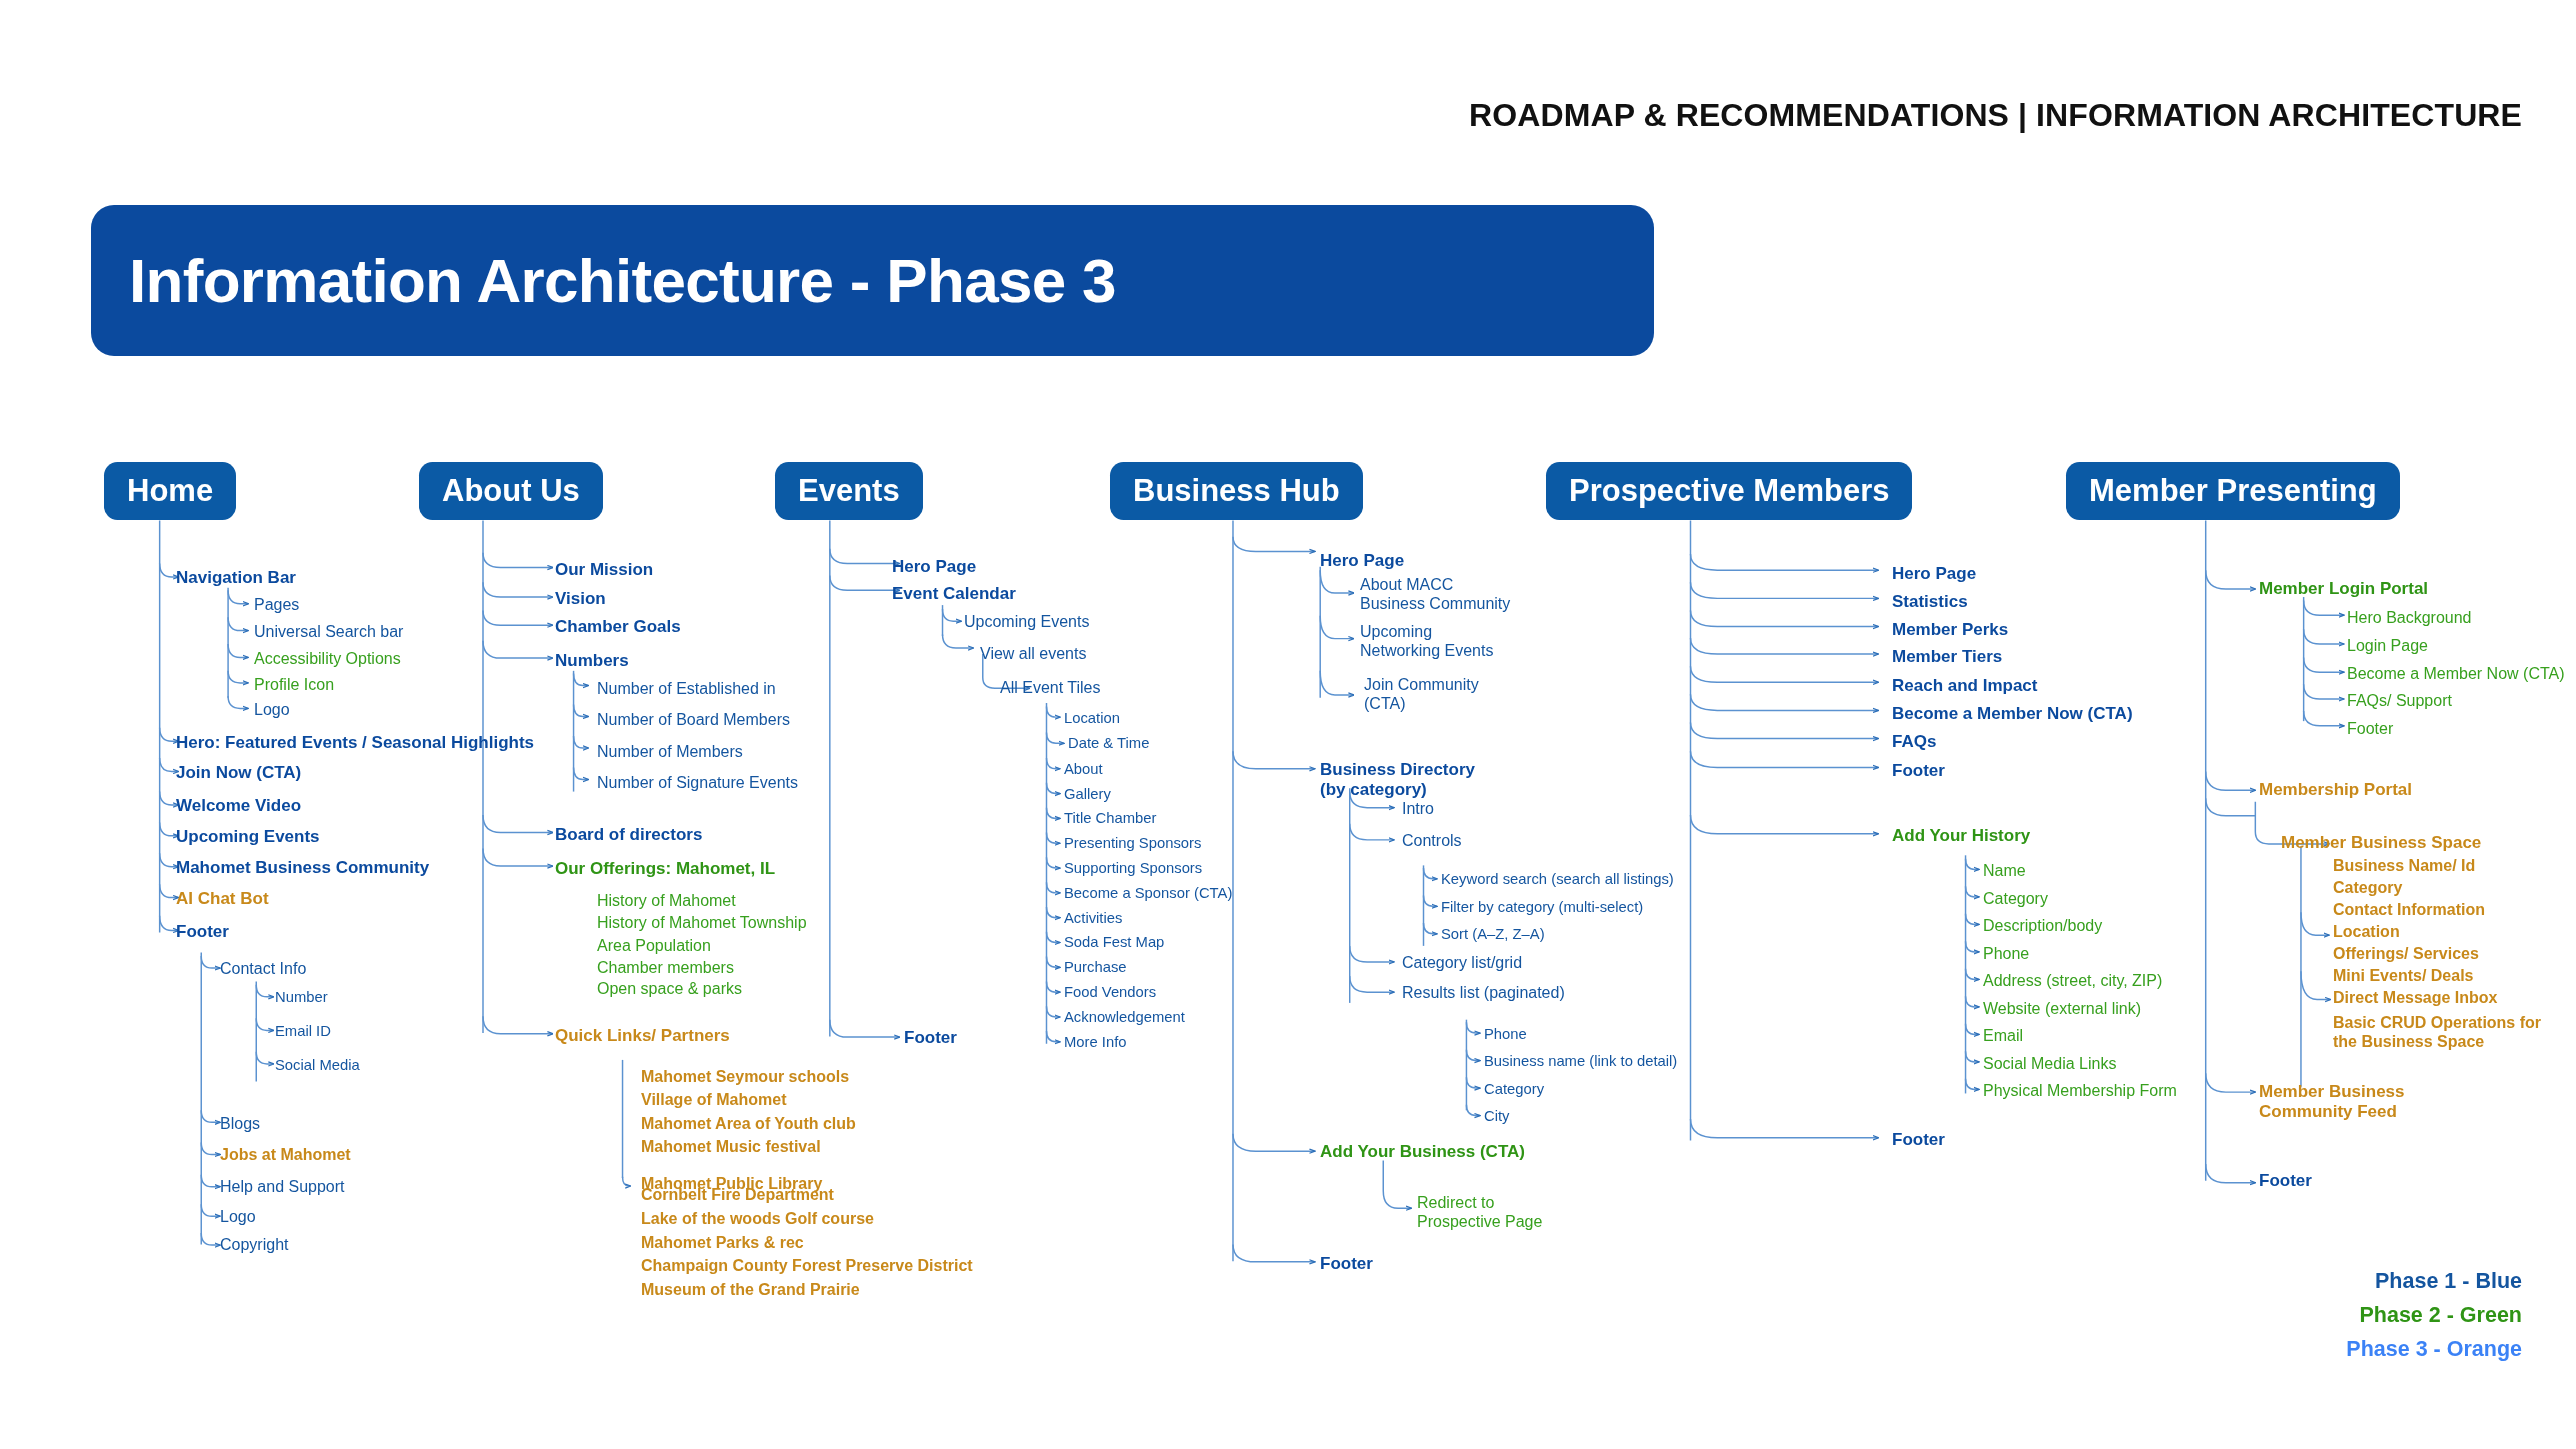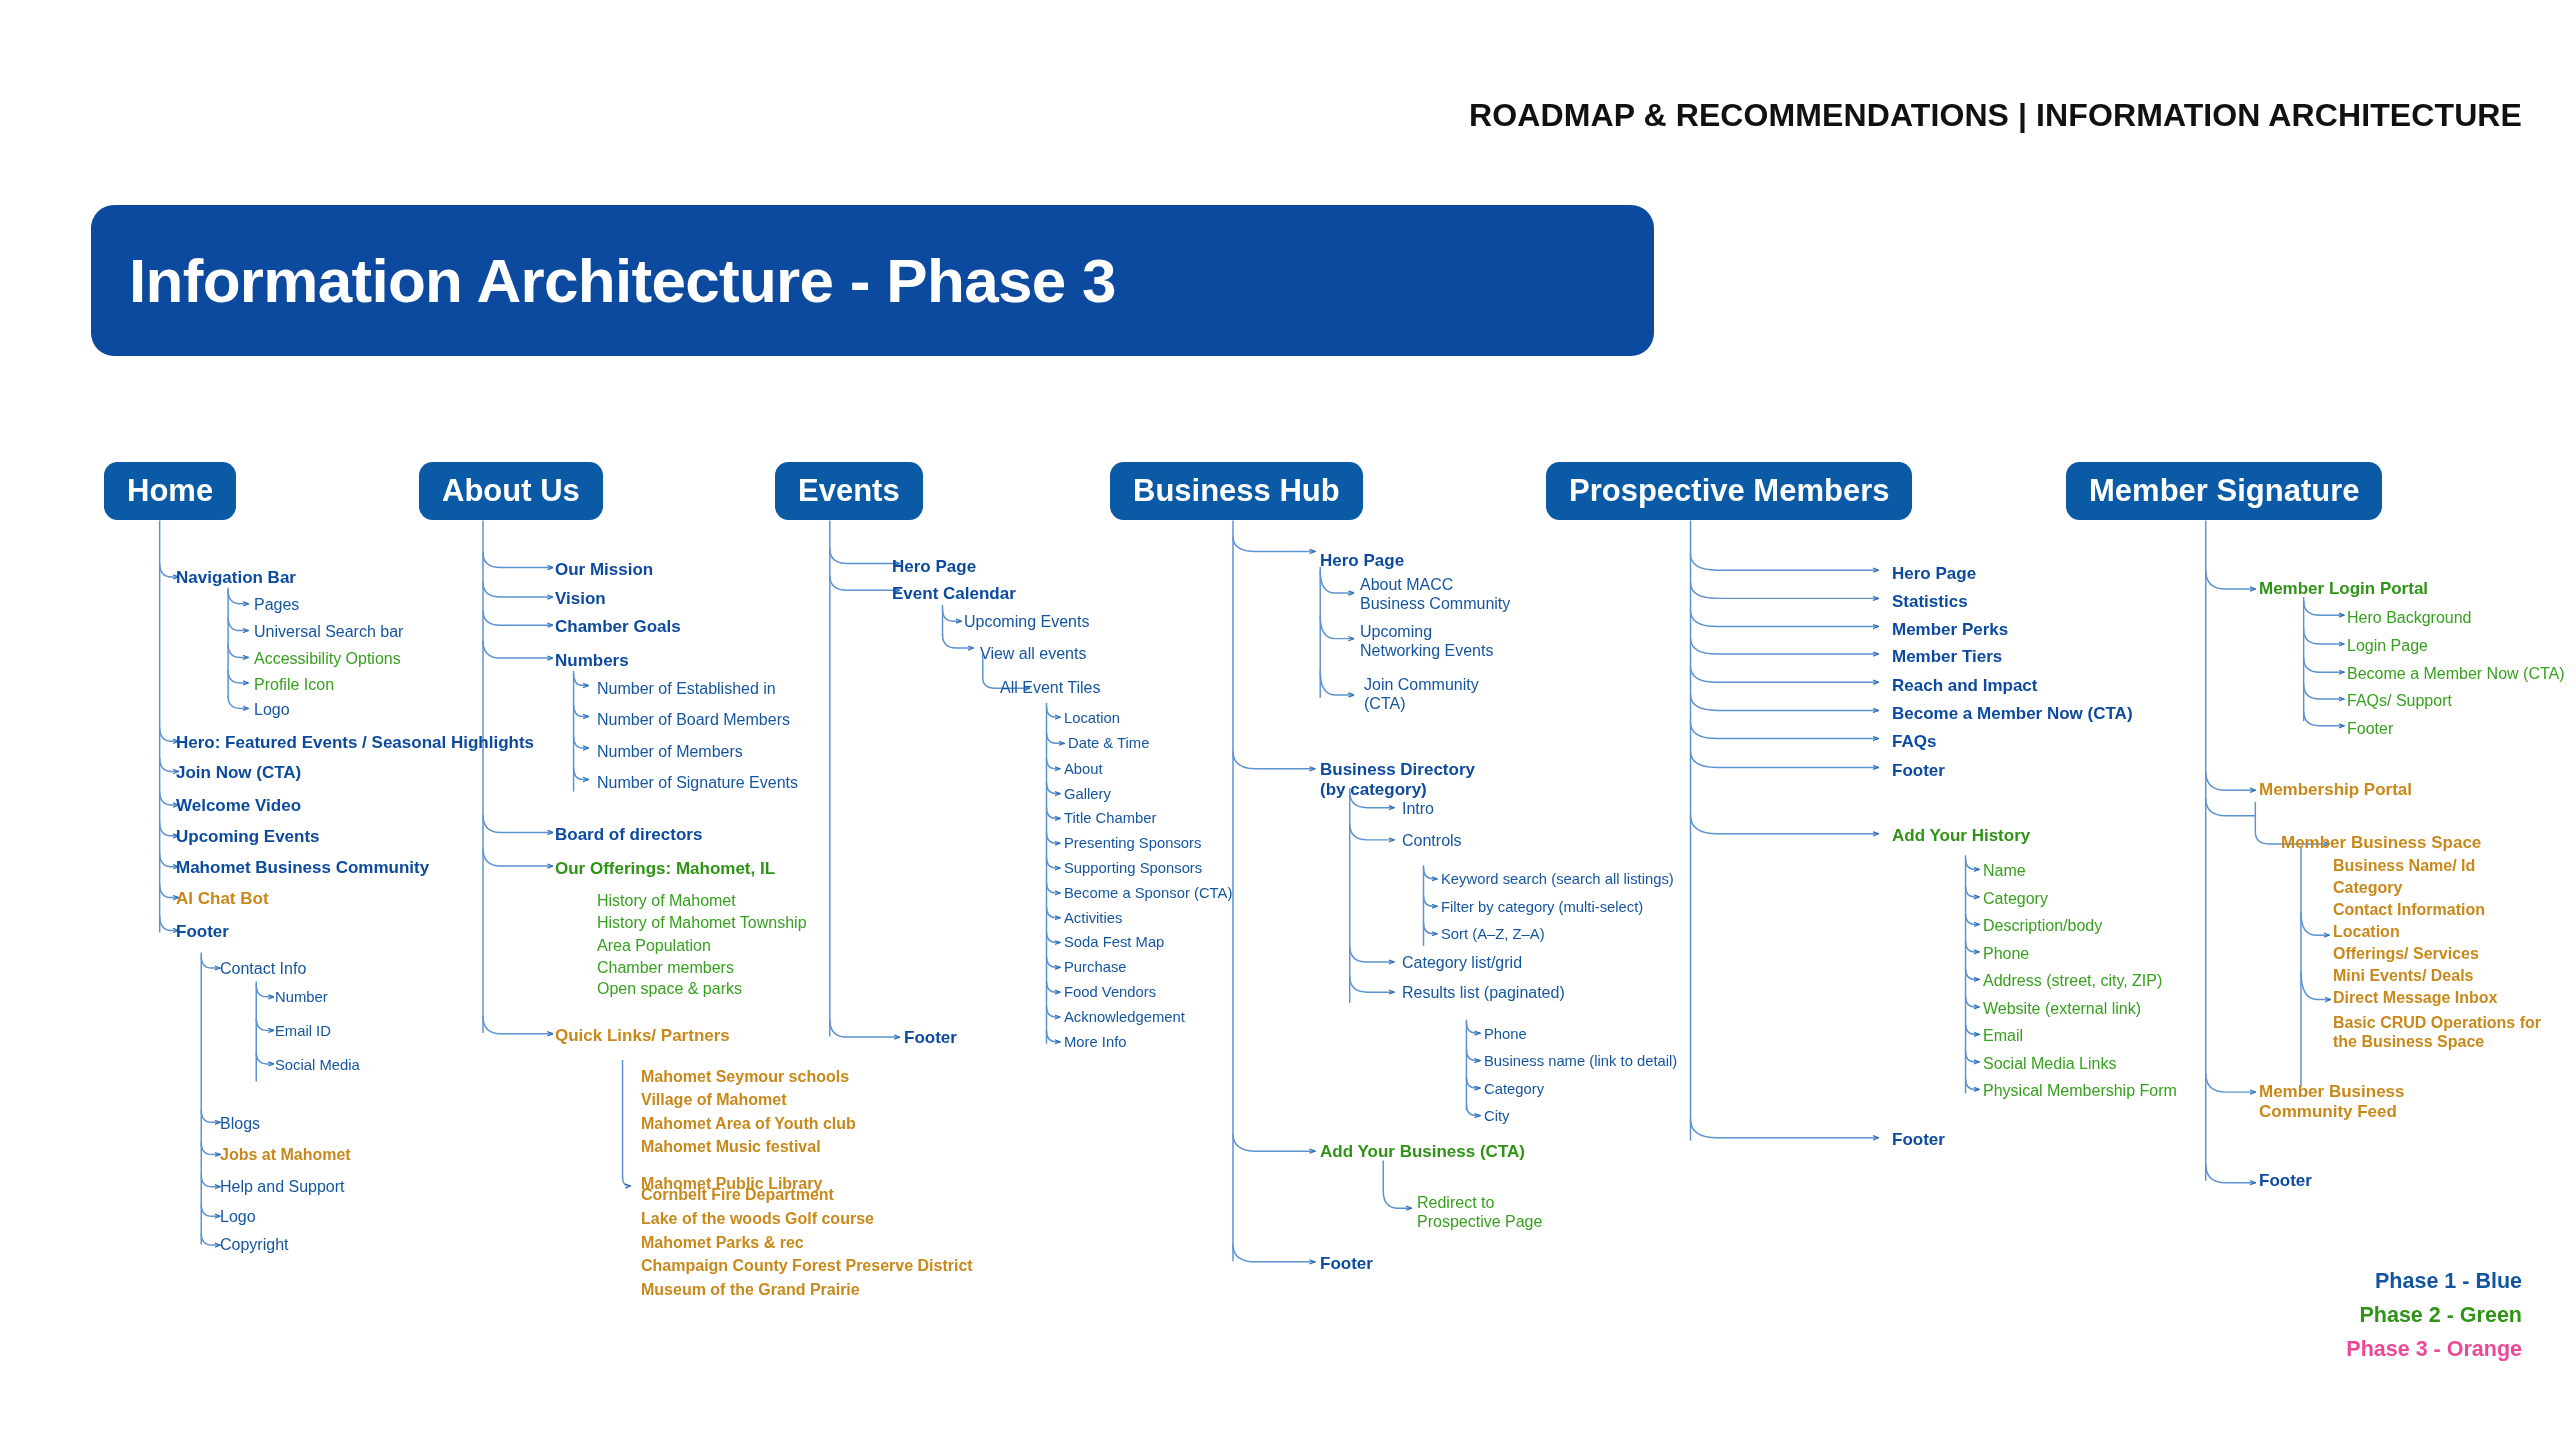--- a/index.html
+++ b/index.html
@@ -54,21 +54,21 @@
   
   svg.wires{position:absolute;left:0;top:0;width:2576px;height:1449px;
     pointer-events:none;overflow:visible;}
   .wire{fill:none;stroke:#5b92d0;stroke-width:2.2;}
 
   
   .legend{position:absolute;right:54px;top:1265px;text-align:right;}
   .legend div{font-size:21.5px;font-weight:700;line-height:1.58;white-space:nowrap;}
   .lg1{color:#14559f;}
   .lg2{color:#2f9415;}
-  .lg3{color:#ec4899;}
+  .lg3{color:#3b82f6;}
 </style>
 </head>
 <body>
 
 <div id="stage">
 
   <svg class="wires" viewBox="0 0 3840 2160">
     <defs>
       <marker id="ar" markerWidth="9" markerHeight="9" refX="8" refY="4.5" orient="auto" markerUnits="userSpaceOnUse">
         <path d="M0,1.4 L8.4,4.5 L0,7.6" fill="none" stroke="#2d6fb8" stroke-width="1.8"></path>
@@ -228,21 +228,21 @@
 
   <div class="title-banner">
     <div class="t">Information Architecture - Phase 3</div>
   </div>
 
   <div class="pill" style="left:104px;top:462px;">Home</div>
   <div class="pill" style="left:419px;top:462px;">About Us</div>
   <div class="pill" style="left:775px;top:462px;">Events</div>
   <div class="pill" style="left:1110px;top:462px;">Business Hub</div>
   <div class="pill" style="left:1546px;top:462px;">Prospective Members</div>
-  <div class="pill" style="left:2066px;top:462px;">Member Signature</div>
+  <div class="pill" style="left:2066px;top:462px;">Member Presenting</div>
 
   <div class="node n-l1 blue-d" style="left:176px;top:568px;">Navigation Bar</div>
   <div class="node n-l2 blue" style="left:254px;top:596px;">Pages</div>
   <div class="node n-l2 blue" style="left:254px;top:623px;">Universal Search bar</div>
   <div class="node n-l2 green" style="left:254px;top:650px;">Accessibility Options</div>
   <div class="node n-l2 green" style="left:254px;top:676px;">Profile Icon</div>
   <div class="node n-l2 blue" style="left:254px;top:701px;">Logo</div>
 
   <div class="node n-l1 blue-d" style="left:176px;top:733px;">Hero: Featured Events / Seasonal Highlights</div>
   <div class="node n-l1 blue-d" style="left:176px;top:763px;">Join Now (CTA)</div>

